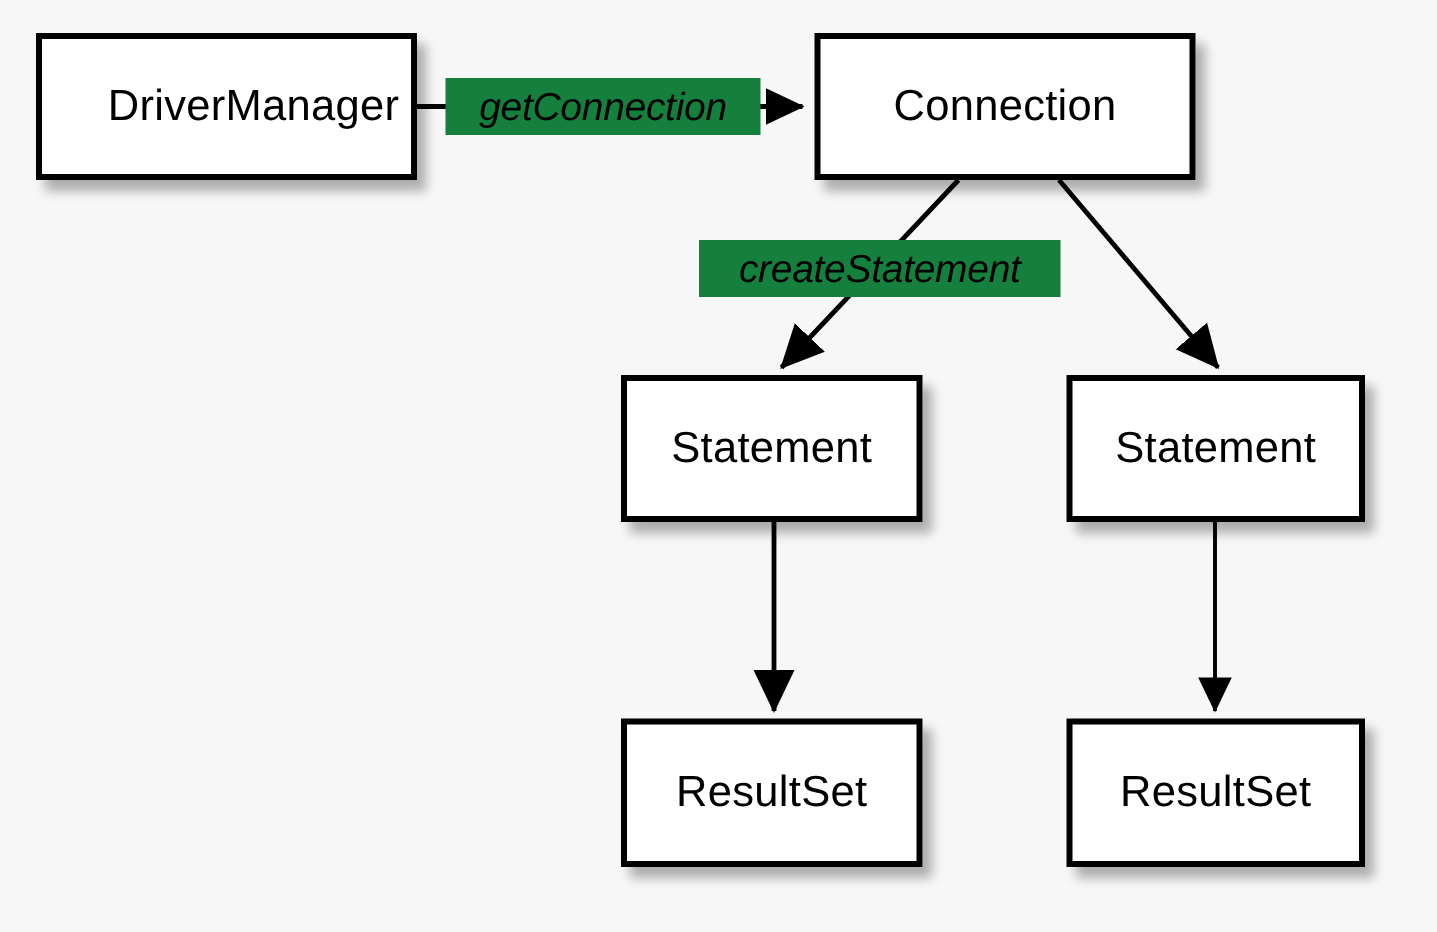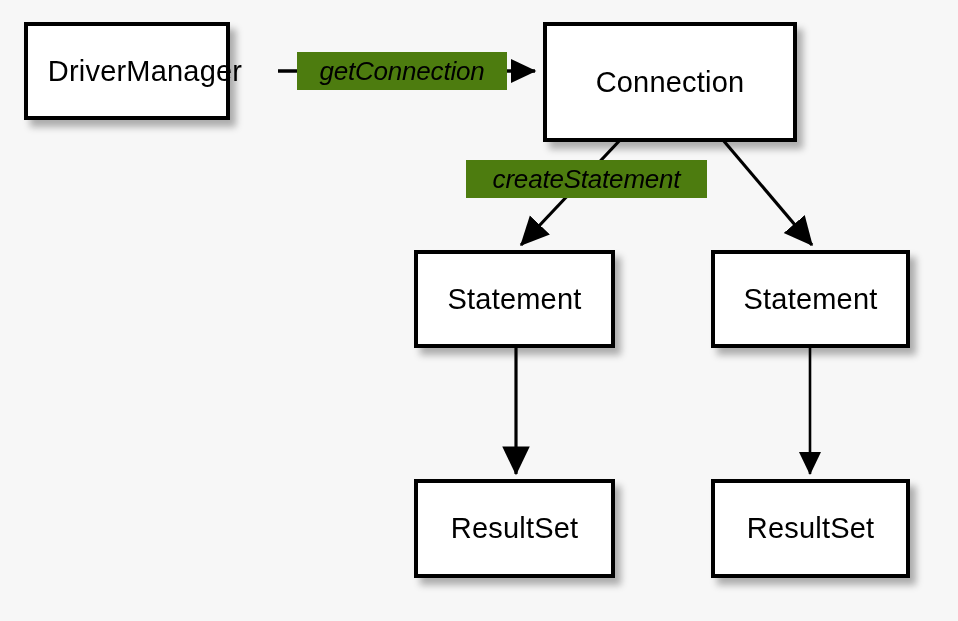--- a/index.html
+++ b/index.html
@@ -36,21 +36,21 @@
   .node-label {
     font-family: "Liberation Sans", "DejaVu Sans", sans-serif;
     font-size: 29px;
     font-weight: 400;
     letter-spacing: 0.2px;
     color: #000000;
     white-space: nowrap;
   }
   .edge-label {
     position: absolute;
-    background: #4d7c0f;
+    background: #15803d;
     color: #000000;
     font-family: "Liberation Sans", "DejaVu Sans", sans-serif;
     font-size: 26px;
     font-style: italic;
     font-weight: 400;
     white-space: nowrap;
     display: flex;
     align-items: center;
     justify-content: center;
     letter-spacing: -0.2px;
@@ -75,25 +75,25 @@
 
     <line x1="639" y1="120" x2="521" y2="245" stroke="#000000" stroke-width="3.2" marker-end="url(#arrowhead-thin)"></line>
 
     <line x1="706" y1="120" x2="812" y2="245" stroke="#000000" stroke-width="3.2" marker-end="url(#arrowhead-thin)"></line>
 
     <line x1="516" y1="348" x2="516" y2="474" stroke="#000000" stroke-width="3.2" marker-end="url(#arrowhead-thin)"></line>
 
     <line x1="810" y1="348" x2="810" y2="474" stroke="#000000" stroke-width="2.6" marker-end="url(#arrowhead-thin)"></line>
   </svg>
 
-  <div class="node" style="left:24px; top:22px; width:206px; height:98px;padding-left:36px;">
+  <div class="node" style="left:24px; top:22px; width:254px; height:98px;padding-left:36px;">
     <span class="node-label">DriverManager</span>
   </div>
 
-  <div class="node" style="left:543px; top:22px; width:254px; height:120px;">
+  <div class="node" style="left:543px; top:22px; width:254px; height:98px;">
     <span class="node-label">Connection</span>
   </div>
 
   <div class="node" style="left:414px; top:250px; width:201px; height:98px;">
     <span class="node-label">Statement</span>
   </div>
 
   <div class="node" style="left:711px; top:250px; width:199px; height:98px;">
     <span class="node-label">Statement</span>
   </div>

